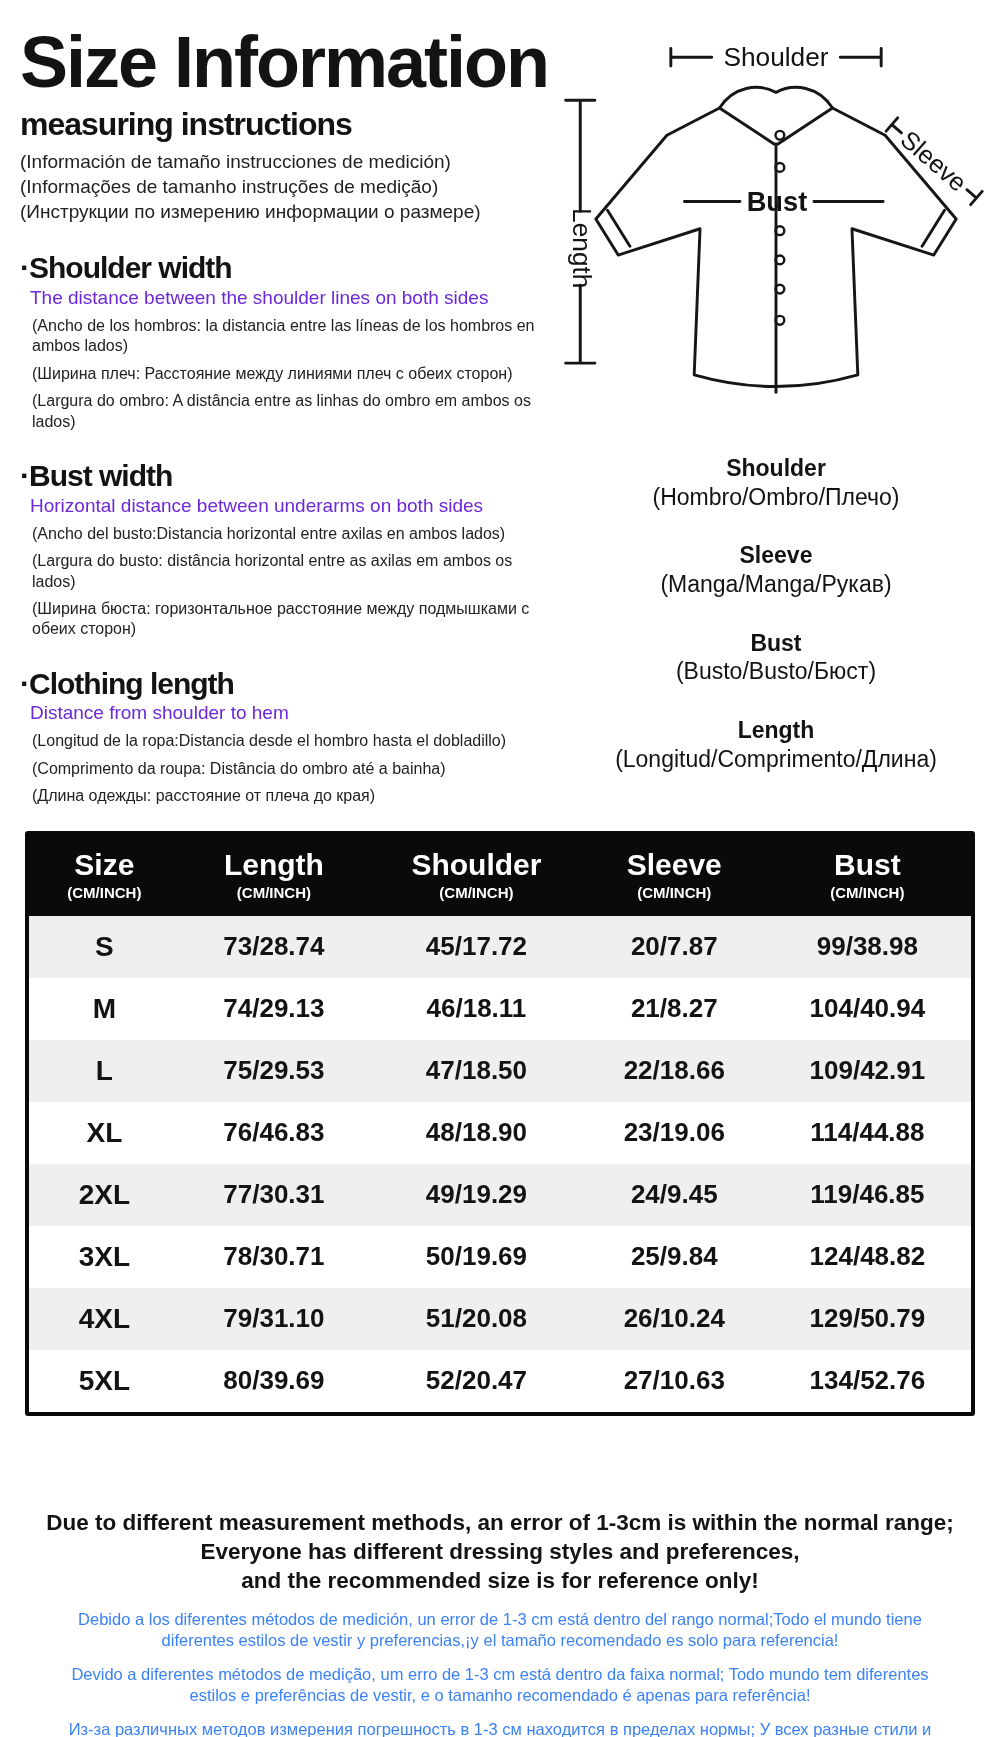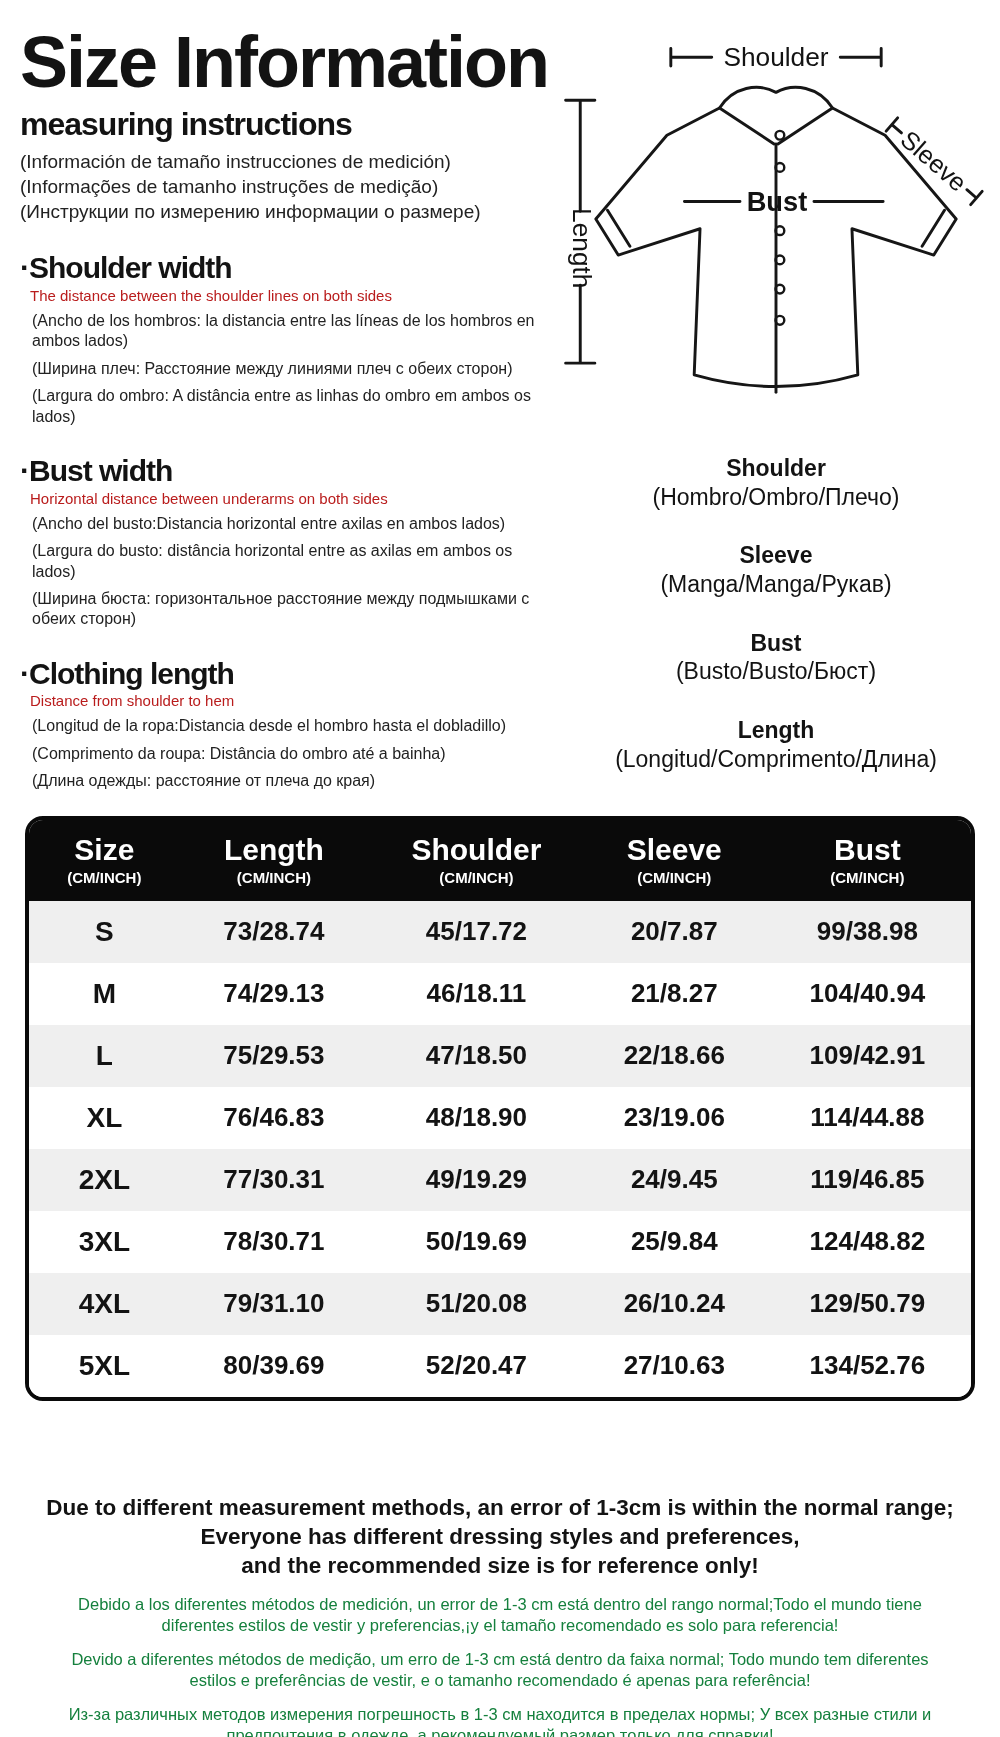--- a/index.html
+++ b/index.html
@@ -16,62 +16,62 @@
   .left-col { width: 532px; flex: 0 0 532px; }
   .right-col { flex: 1; display: flex; flex-direction: column; align-items: center; }
 
   .title { font-size: 72px; font-weight: bold; letter-spacing: -2px; line-height: 1.0; }
   .subtitle { font-size: 32px; font-weight: bold; letter-spacing: -1px; margin-top: 8px; }
   .subtitle-note { font-size: 19px; line-height: 1.32; color: #222; }
   .subtitle-notes { margin-top: 6px; }
 
   .section { margin-top: 28px; }
   .section-heading { font-size: 30px; font-weight: bold; letter-spacing: -1px; line-height: 1.05; }
-  .section-desc { font-size: 15px; margin: 3px 0 0 10px; color: #b91c1c; }
+  .section-desc { font-size: 19px; margin: 3px 0 0 10px; color: #6d28d9; }
   .section-note { font-size: 16px; line-height: 1.28; margin: 7px 0 0 12px; color: #222; }
 
   
   .shirt-svg { display: block; margin-top: 2px; }
   .shirt-svg path, .shirt-svg line, .shirt-svg circle {
     fill: none; stroke: #161616; stroke-width: 3; stroke-linecap: round; stroke-linejoin: round;
   }
   .shirt-svg circle { stroke-width: 2.5; }
   .shirt-svg text { fill: #131313; stroke: none; font-family: "Liberation Sans", sans-serif; }
 
   .legend { text-align: center; margin-top: 14px; }
   .legend-item { margin-top: 31px; }
   .legend-term { font-size: 23px; font-weight: bold; line-height: 1.2; }
   .legend-trans { font-size: 23px; line-height: 1.25; }
 
   
   .table-wrap {
     margin: 24px 5px 0 5px;
     border: 4px solid #0a0a0a;
-    border-radius: 18px;
+    border-radius: 3px;
     overflow: hidden;
   }
   table { width: 100%; border-collapse: collapse; }
   thead tr { background: #0a0a0a; color: #ffffff; }
   th { padding: 13px 0 15px 0; }
   th .col-label { font-size: 30px; font-weight: bold; line-height: 1.1; }
   th .col-unit { font-size: 15px; font-weight: bold; margin-top: 3px; }
   td {
     text-align: center; vertical-align: middle;
     height: 62px; font-size: 26px; font-weight: bold;
   }
   td.size-cell { font-size: 28px; }
   tbody tr:nth-child(odd) { background: #efefef; }
   tbody tr:nth-child(even) { background: #ffffff; }
   col.c-size { width: 16%; } col.c-length { width: 20%; }
   col.c-shoulder { width: 23%; } col.c-sleeve { width: 19%; } col.c-bust { width: 22%; }
 
   
   .disclaimer { margin-top: 92px; text-align: center; }
   .disc-en { font-size: 22.5px; font-weight: bold; line-height: 1.3; }
-  .disc-para { font-size: 16.5px; line-height: 1.28; margin-top: 13px; padding: 0 28px; color: #15803d; }
+  .disc-para { font-size: 16.5px; line-height: 1.28; margin-top: 13px; padding: 0 28px; color: #3b82f6; }
   .disc-para:first-of-type { margin-top: 24px; }
 </style>
 </head>
 <body>
 
 <div class="page">
 
   <div class="top">
 
     <div class="left-col">

